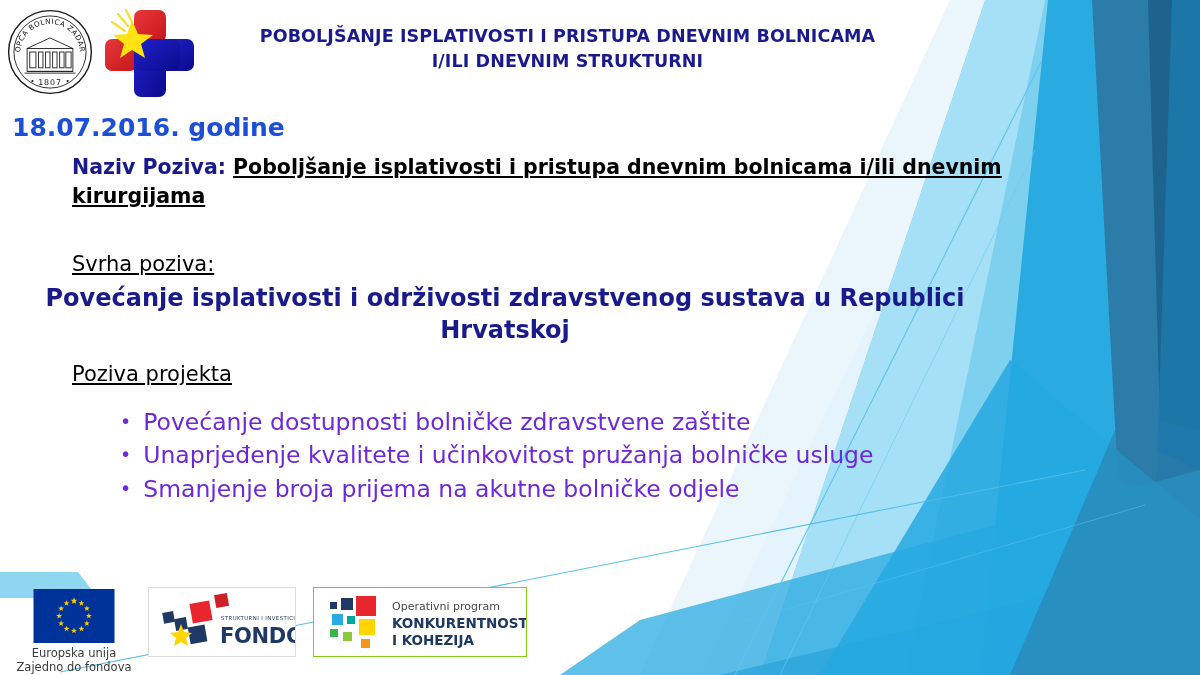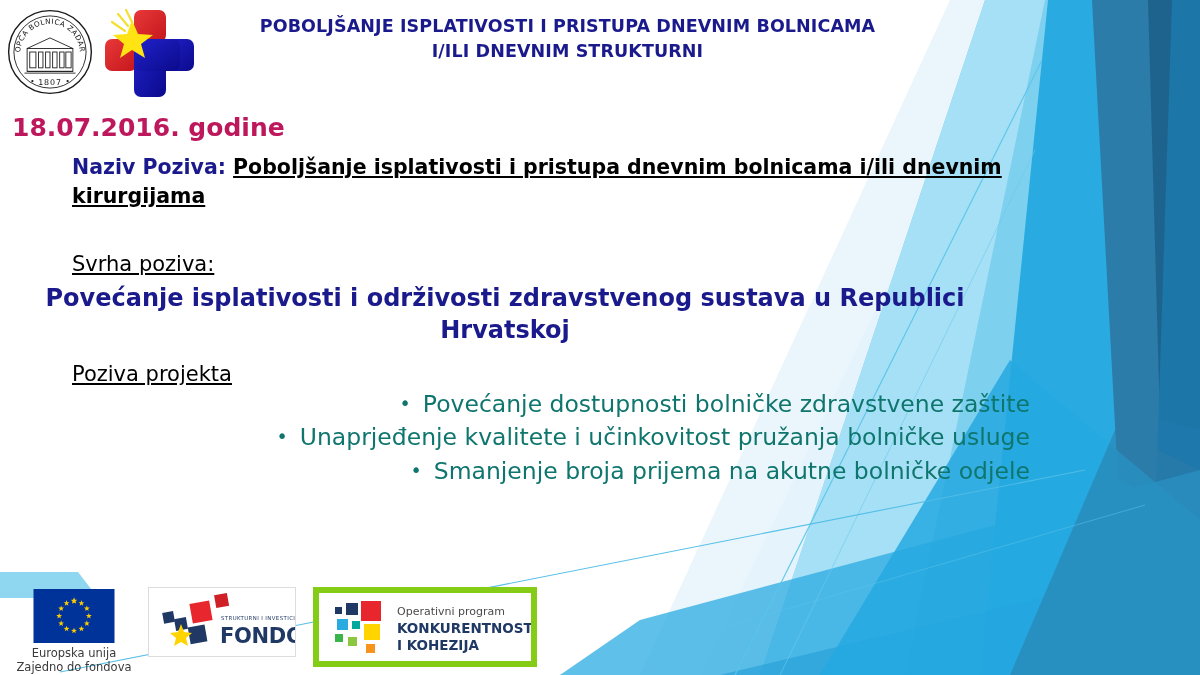--- a/index.html
+++ b/index.html
@@ -33,21 +33,21 @@
     width:1200px;height:110px;
     z-index:5;
   }
   #logo-seal{
     position:absolute;left:6px;top:8px;width:88px;height:88px;
   }
   #logo-cross{
     position:absolute;left:100px;top:6px;width:100px;height:95px;
   }
   #title-block{
-    position:absolute;left:210px;top:14px;width:715px;
+    position:absolute;left:210px;top:24px;width:715px;
     text-align:center;
     color:#1a1a8c;
     font-weight:bold;
     font-size:17.5px;
     line-height:1.45;
     letter-spacing:.1px;
     font-family:"DejaVu Sans","Liberation Sans",sans-serif;
   }
 
   
@@ -56,21 +56,21 @@
     left:0;top:112px;
     width:1070px;
     z-index:6;
   }
   .ln{ margin:0; }
 
   #date-line{
     margin:0 0 0 12px;
     font-size:25px;
     font-weight:bold;
-    color:#be185d;
+    color:#1d4ed8;
     line-height:1.25;
   }
 
   #naziv-line{
     margin:10px 0 0 72px;
     font-size:20.5px;
     font-weight:bold;
     line-height:1.42;
     color:#000000;
     max-width:950px;
@@ -98,25 +98,25 @@
 
   #ciljevi-label{
     margin:14px 0 0 72px;
     font-size:21px;
     color:#000000;
     line-height:1.3;
     display:inline-block;
   }
 
   #bullets{
-    margin:0 0 0 0;
+    margin:18px 0 0 0;
     padding:0;
     list-style:none;
-    text-align:right;
-    color:#0f766e;
+    text-align:left;
+    color:#6d28d9;
     font-size:23.5px;
     line-height:1.42;
     padding-left:120px;
     padding-right:40px;
   }
   #bullets li{ white-space:nowrap; }
   .bul{ display:inline-block; margin-right:12px; font-size:19px; vertical-align:2px;}
 
   
   #footer{
@@ -138,21 +138,21 @@
   #fondovi-logo{
     position:absolute;left:148px;top:12px;
     width:146px;height:68px;
     background:#ffffff;
     border:1px solid #dcdcdc;
   }
   #okk-logo{
     position:absolute;left:313px;top:12px;
     width:212px;height:68px;
     background:#c4b5fd;
-    border:6px solid #84cc16;
+    border:1px solid #84cc16;
   }
 </style>
 </head>
 <body>
 
 <div id="slide">
 
   <svg id="bg" viewBox="0 0 1200 675" preserveAspectRatio="none" aria-hidden="true">
     <defs>
       <linearGradient id="gL1" x1="0" y1="0" x2="1" y2="1">

